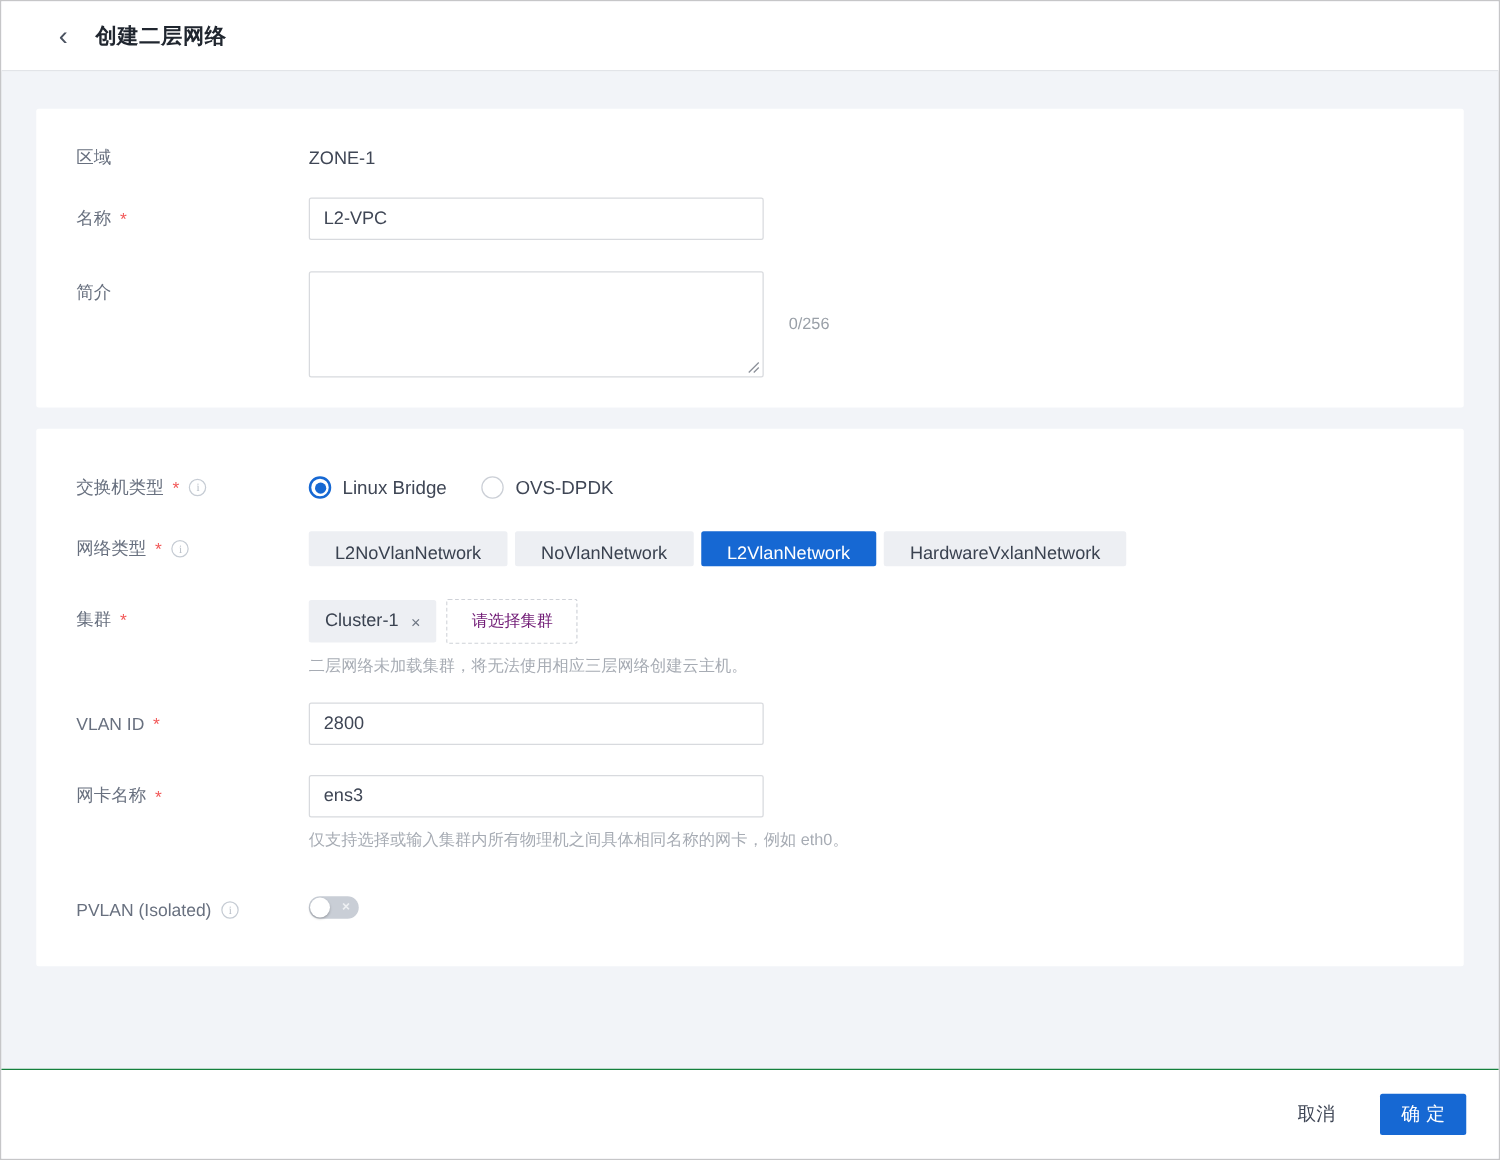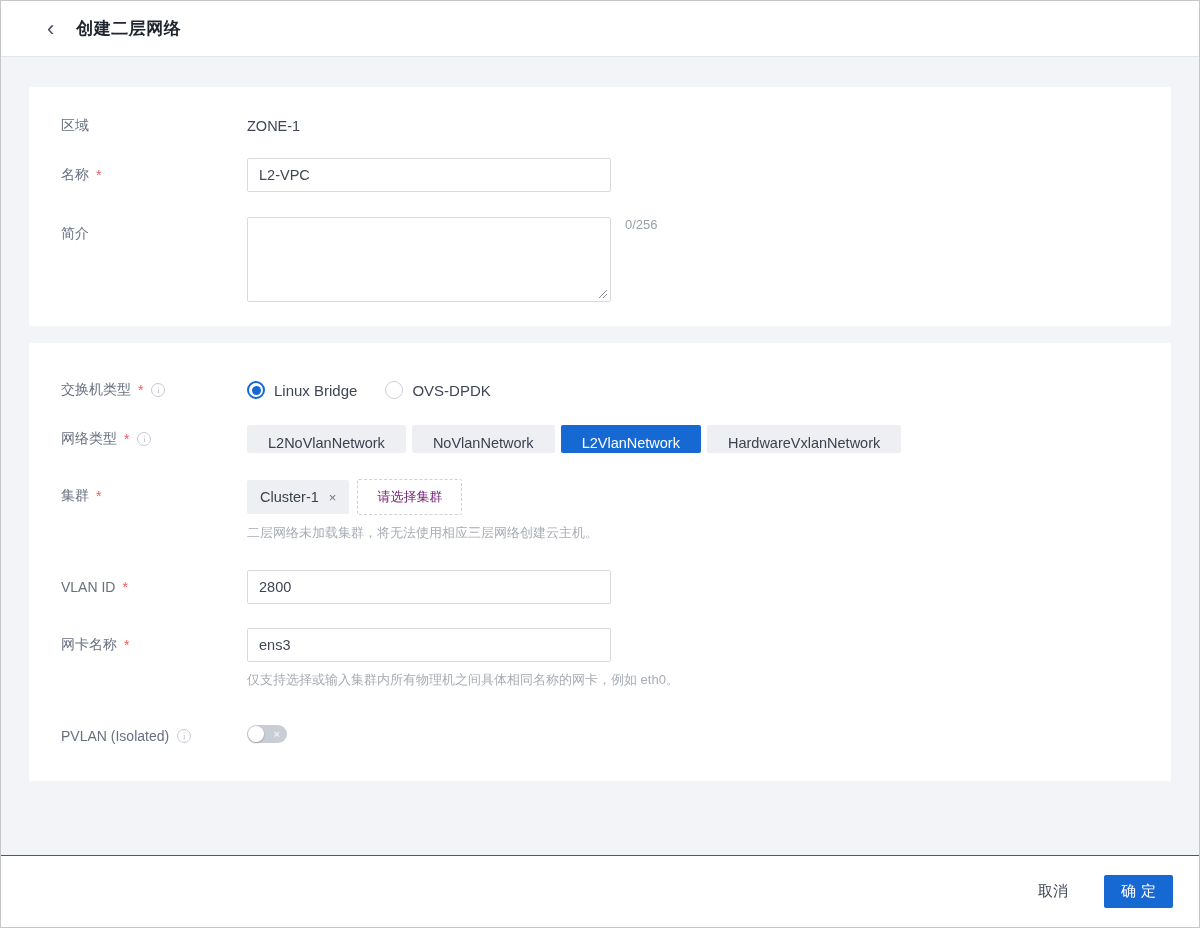--- a/index.html
+++ b/index.html
@@ -52,21 +52,21 @@
   }
   .row-control { flex:1 1 auto; }
   .static-value { color:#3f4655; font-size:14.5px; }
   .text-input {
     width:364px; height:34px;
     border:1px solid #d8dade; border-radius:2px;
     padding:0 11px; font-size:14.5px; color:#3f4655;
     font-family:inherit; background:#fff; outline:none;
   }
   
-  .textarea-wrap { display:flex; align-items:flex-start; gap:14px; }
+  .textarea-wrap { display:flex; align-items:center; gap:20px; }
   .desc-area {
     width:364px; height:85px; resize:none;
     border:1px solid #d8dade; border-radius:2px;
     padding:6px 11px; font-size:14.5px; color:#3f4655;
     font-family:inherit; outline:none; position:relative; display:block;
   }
   .ta-holder { position:relative; width:364px; }
   .resize-grip { position:absolute; right:3px; bottom:3px; pointer-events:none; }
   .char-counter { color:#9aa0a8; font-size:13px; padding-bottom:2px; }
   
@@ -110,21 +110,21 @@
   .toggle-knob {
     position:absolute; left:1px; top:1px; width:16px; height:16px;
     border-radius:50%; background:#fff; box-shadow:0 1px 2px rgba(0,0,0,.25);
   }
   .toggle-mark {
     position:absolute; right:7px; top:50%; transform:translateY(-50%);
     color:#eef0f3; font-size:11px; line-height:1; font-weight:700;
   }
   
   .mb-26 { margin-bottom:26px; }
-  .mb-28 { margin-bottom:28px;justify-content:space-between; }
+  .mb-28 { margin-bottom:20px;justify-content:space-between; }
   .mb-36 { margin-bottom:36px; }
   .label-pad-top { padding-top:8px; }
   
   .footer {
     height:72px; flex:0 0 72px; background:#fff;
     border-top:1px solid #15803d;
     display:flex; align-items:center; justify-content:flex-end;
     padding-right:26px; gap:26px;
   }
   .cancel-btn {

